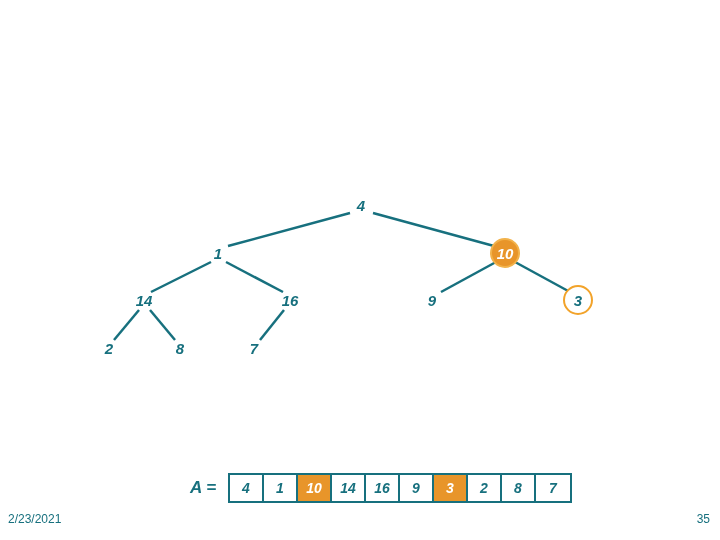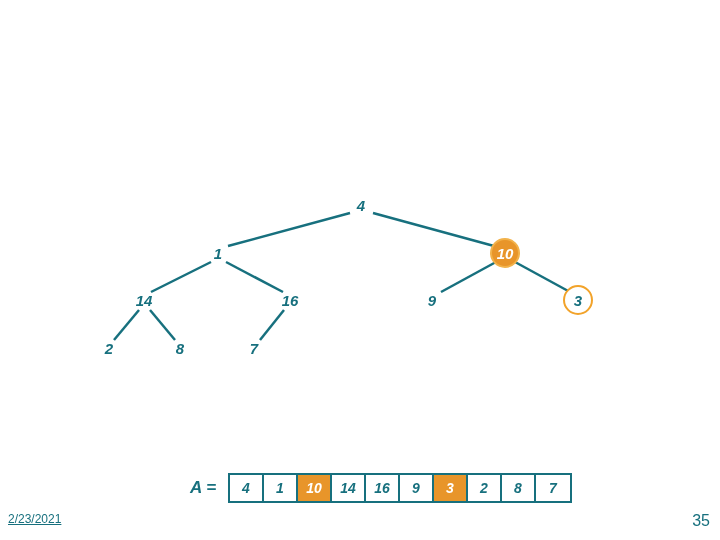--- a/index.html
+++ b/index.html
@@ -101,27 +101,26 @@
   .cell.hl {
     background: #e8952a;
     color: #ffffff;
   }
   #date {
     position: absolute;
     left: 8px;
     top: 512px;
     font-size: 12px;
     color: #17707e;
-    text-decoration: underline;
   }
   #page-num {
     position: absolute;
     right: 10px;
     top: 512px;
-    font-size: 16px;
+    font-size: 12px;
     color: #17707e;
   }
 </style>
 </head>
 <body>
 
 <div id="slide">
 
   <svg id="edges" viewBox="0 0 720 540">
       <line x1="350" y1="213" x2="228" y2="246" stroke="#17707e" stroke-width="2.5"></line>

